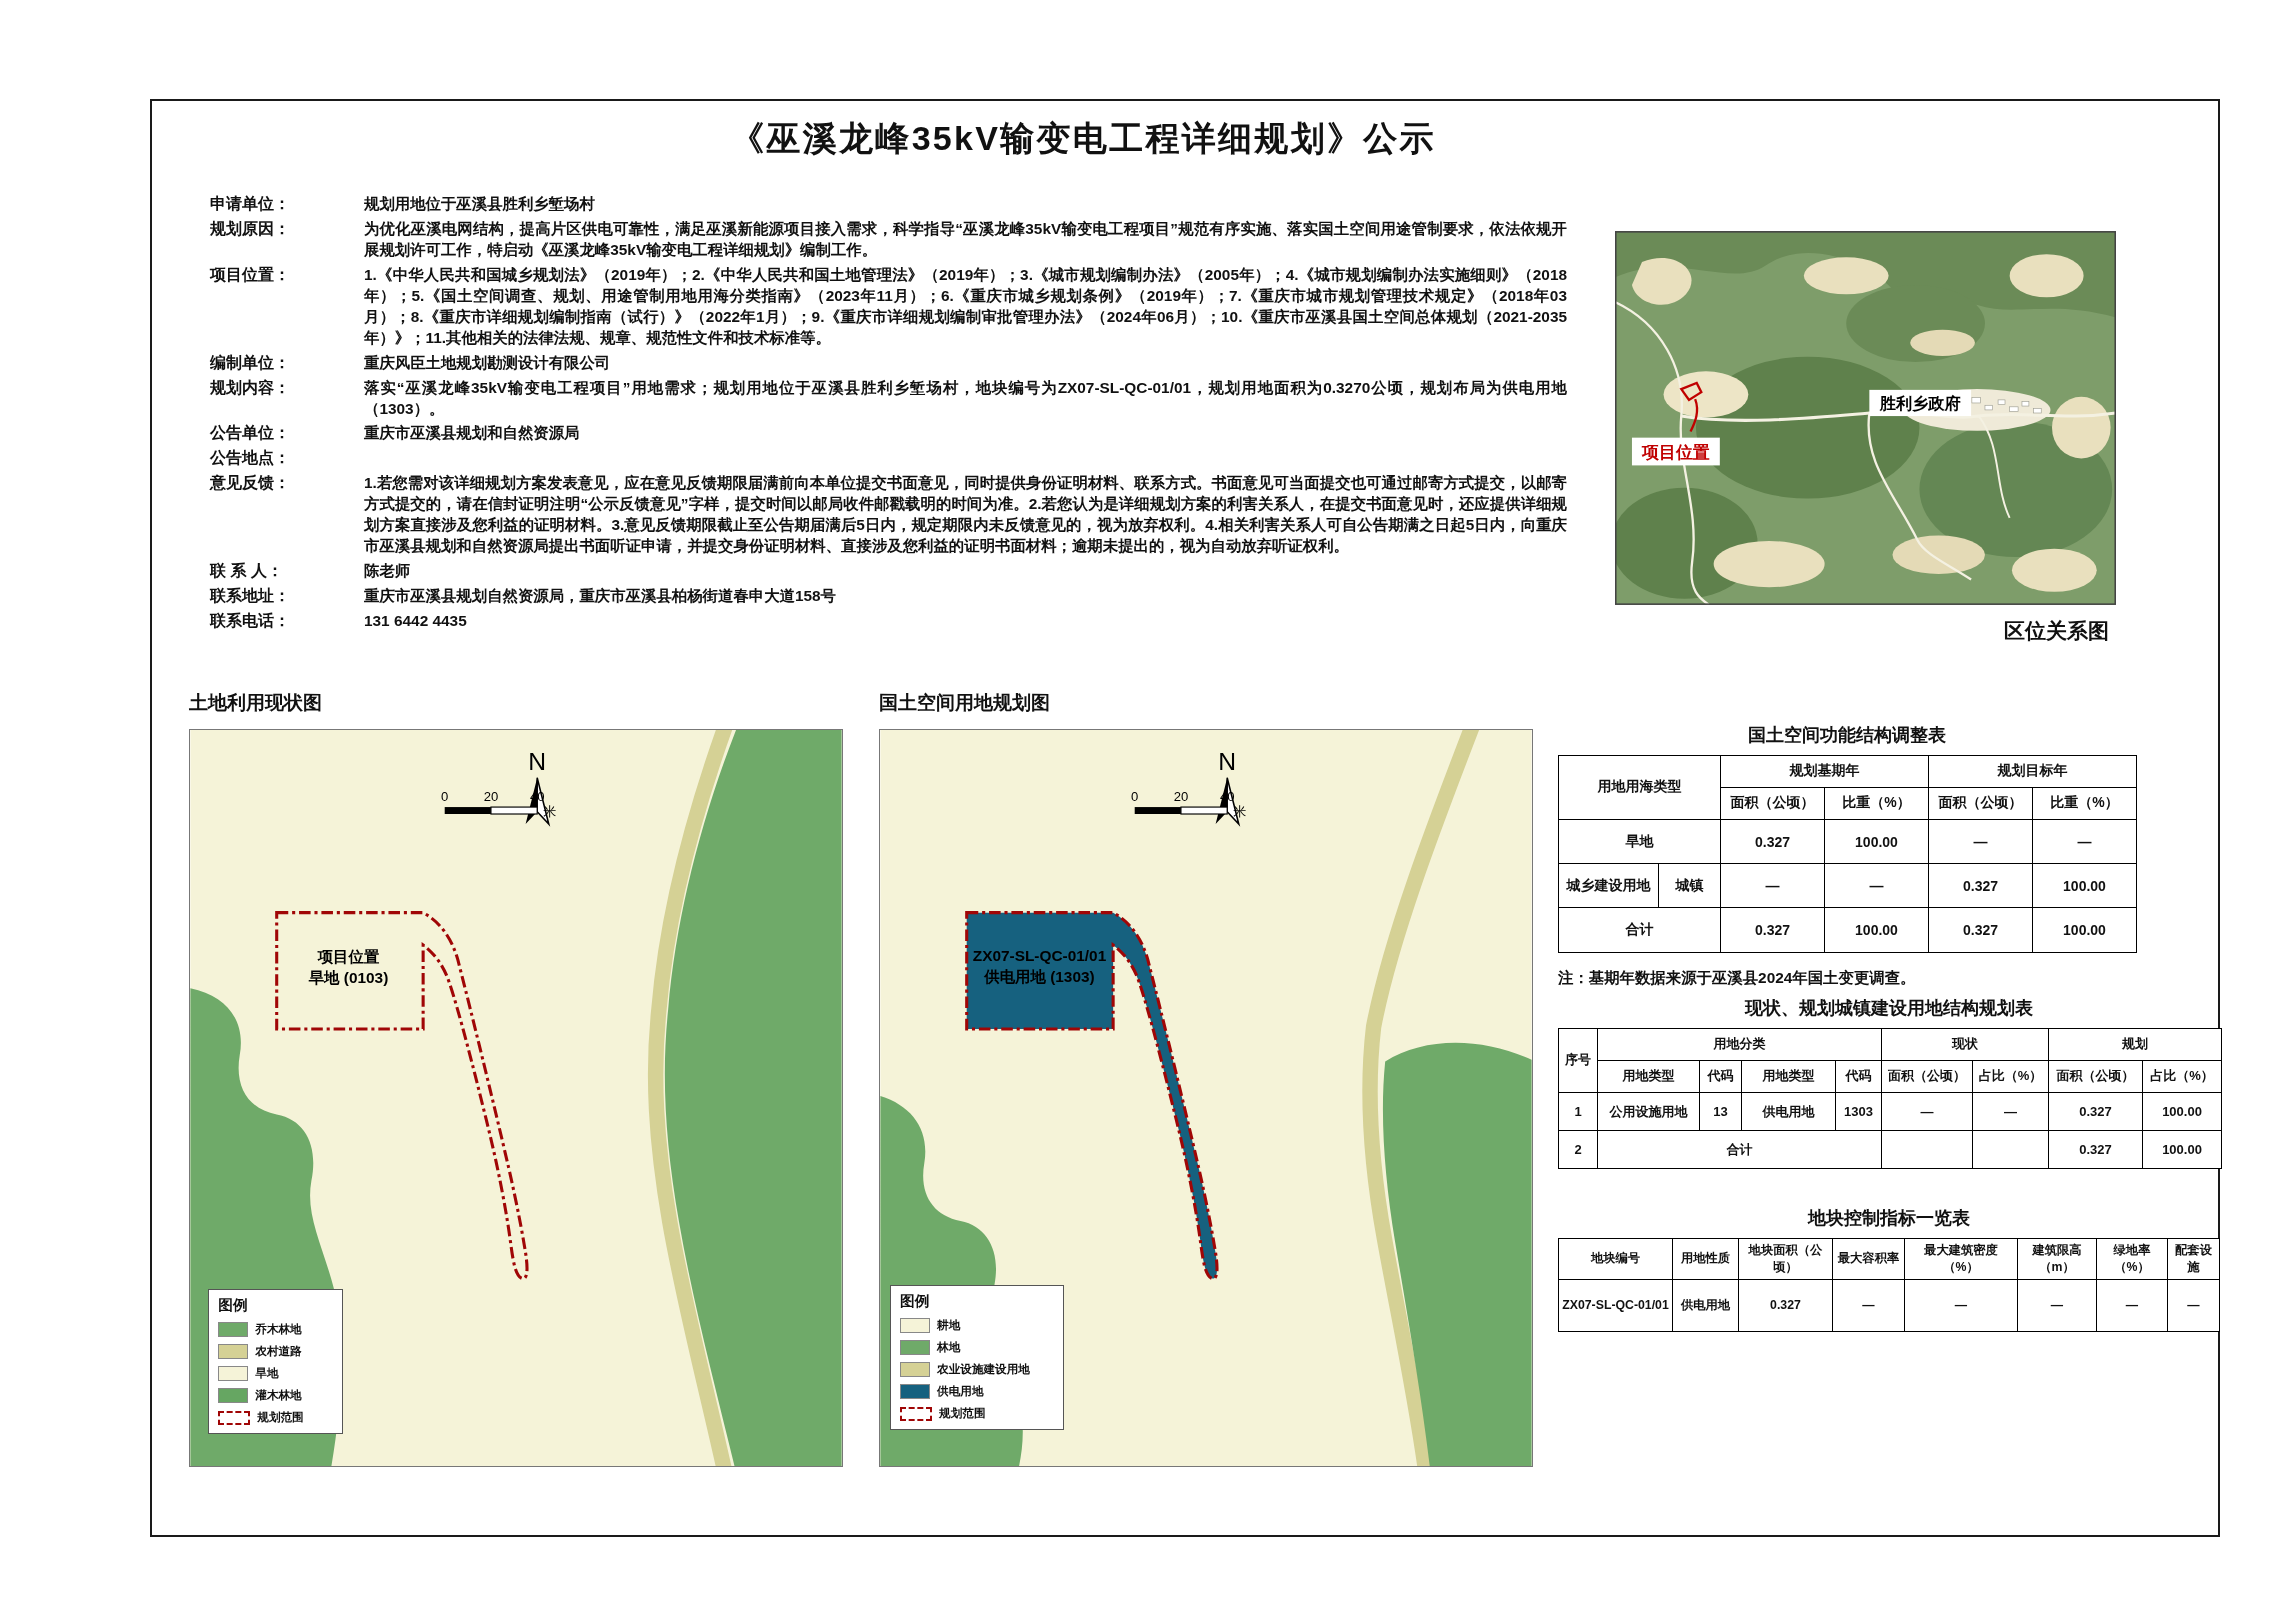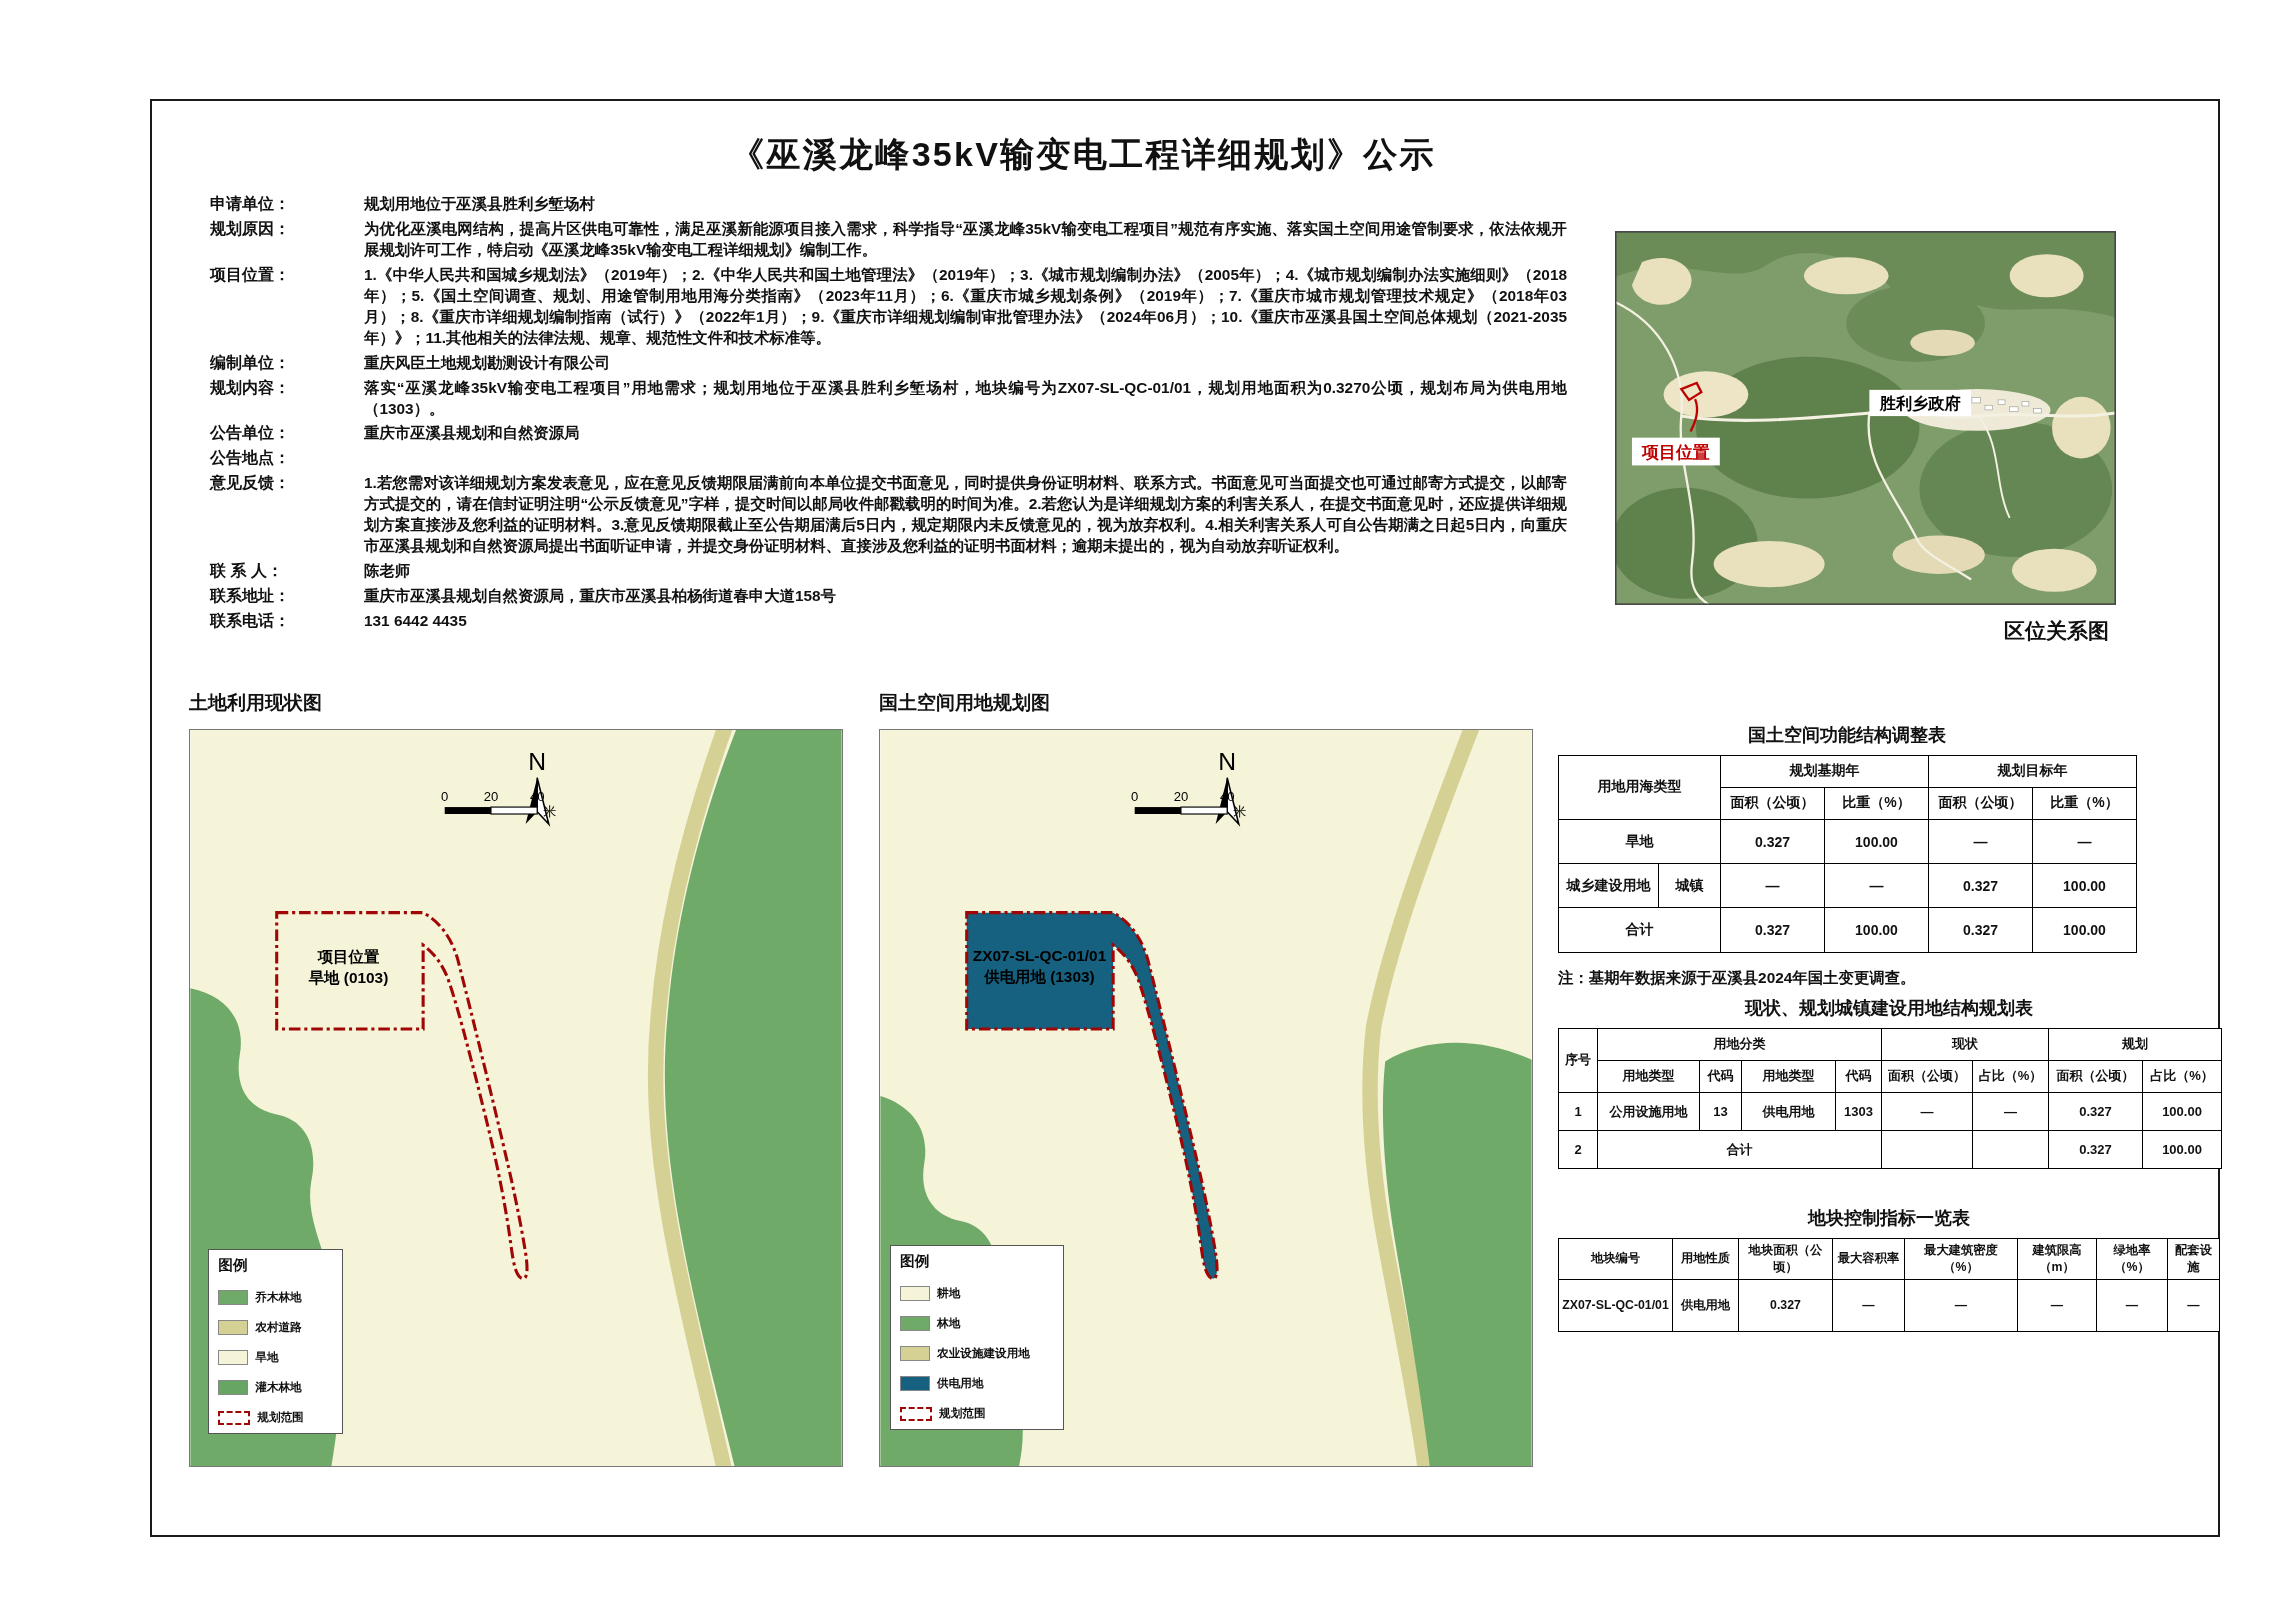--- a/index.html
+++ b/index.html
@@ -1,19 +1,19 @@
 <!DOCTYPE html>
 <html style="font-size:12.3px"><head>
 <meta charset="utf-8">
 <style>
   html,body{margin:0;padding:0;background:#ffffff;}
   #page{position:relative;width:2295px;height:1623px;background:#ffffff;
         font-family:"Liberation Sans","DejaVu Sans",sans-serif;color:#111;overflow:hidden;}
   .doc-border{position:absolute;left:150px;top:99px;width:2066px;height:1434px;border:2.3px solid #1a1a1a;}
-  .page-title{position:absolute;left:150px;top:132px;width:1866px;text-align:center;
+  .page-title{position:absolute;left:150px;top:116px;width:1866px;text-align:center;
               font-size:34px;font-weight:bold;letter-spacing:2.3px;}
   
   .info{position:absolute;left:210px;top:193px;width:1357px;}
   .info-row{display:flex;margin-bottom:3.9px;}
   .info-label{flex:0 0 154px;font-size:16px;font-weight:800;white-space:pre;line-height:21px;}
   .info-value{flex:1;font-size:15.4px;font-weight:600;line-height:21px;text-align:justify;}
   
   .loc-fig{position:absolute;left:1615px;top:231px;width:501px;}
   .loc-caption{position:absolute;left:1608px;top:617px;width:501px;text-align:right;
                font-size:21px;font-weight:700;}
@@ -24,21 +24,21 @@
   .map-title{position:absolute;left:0;top:-39px;width:100%;text-align:left;
              font-size:19px;font-weight:800;}
   .map-canvas{position:absolute;inset:0;border:1.5px solid #777;}
   .site-label{position:absolute;text-align:center;font-weight:800;font-size:15.4px;line-height:21px;color:#000;}
   #map-current .site-label{left:86px;top:217px;width:147px;}
   #map-planning .site-label{left:68px;top:216px;width:185px;}
   .legend{position:absolute;background:#fff;border:1.5px solid #555;padding:6.2px 9.3px 7.7px 9.3px;}
   #map-current .legend{left:19px;bottom:31px;width:114px;}
   #map-planning .legend{left:10.8px;bottom:35px;width:154px;}
   .legend-title{font-size:14.7px;font-weight:800;margin-bottom:4.6px;}
-  .legend-item{display:flex;align-items:center;margin-top:15px;}
+  .legend-item{display:flex;align-items:center;margin-top:7px;}
   .legend-sw{width:28px;height:13px;border:0.8px solid #888;margin-right:7px;flex:0 0 28px;}
   .legend-label{font-size:11.6px;font-weight:600;}
   .sw-green{background:#6FAA69;}
   .sw-green2{background:#66A662;}
   .sw-road{background:#D5D195;}
   .sw-cream{background:#F5F3D8;}
   .sw-teal{background:#16617F;}
   .sw-dash{background:#fff;border:2.3px dashed #A00606;height:10px;}
   
   .tbl-sec{position:absolute;}

